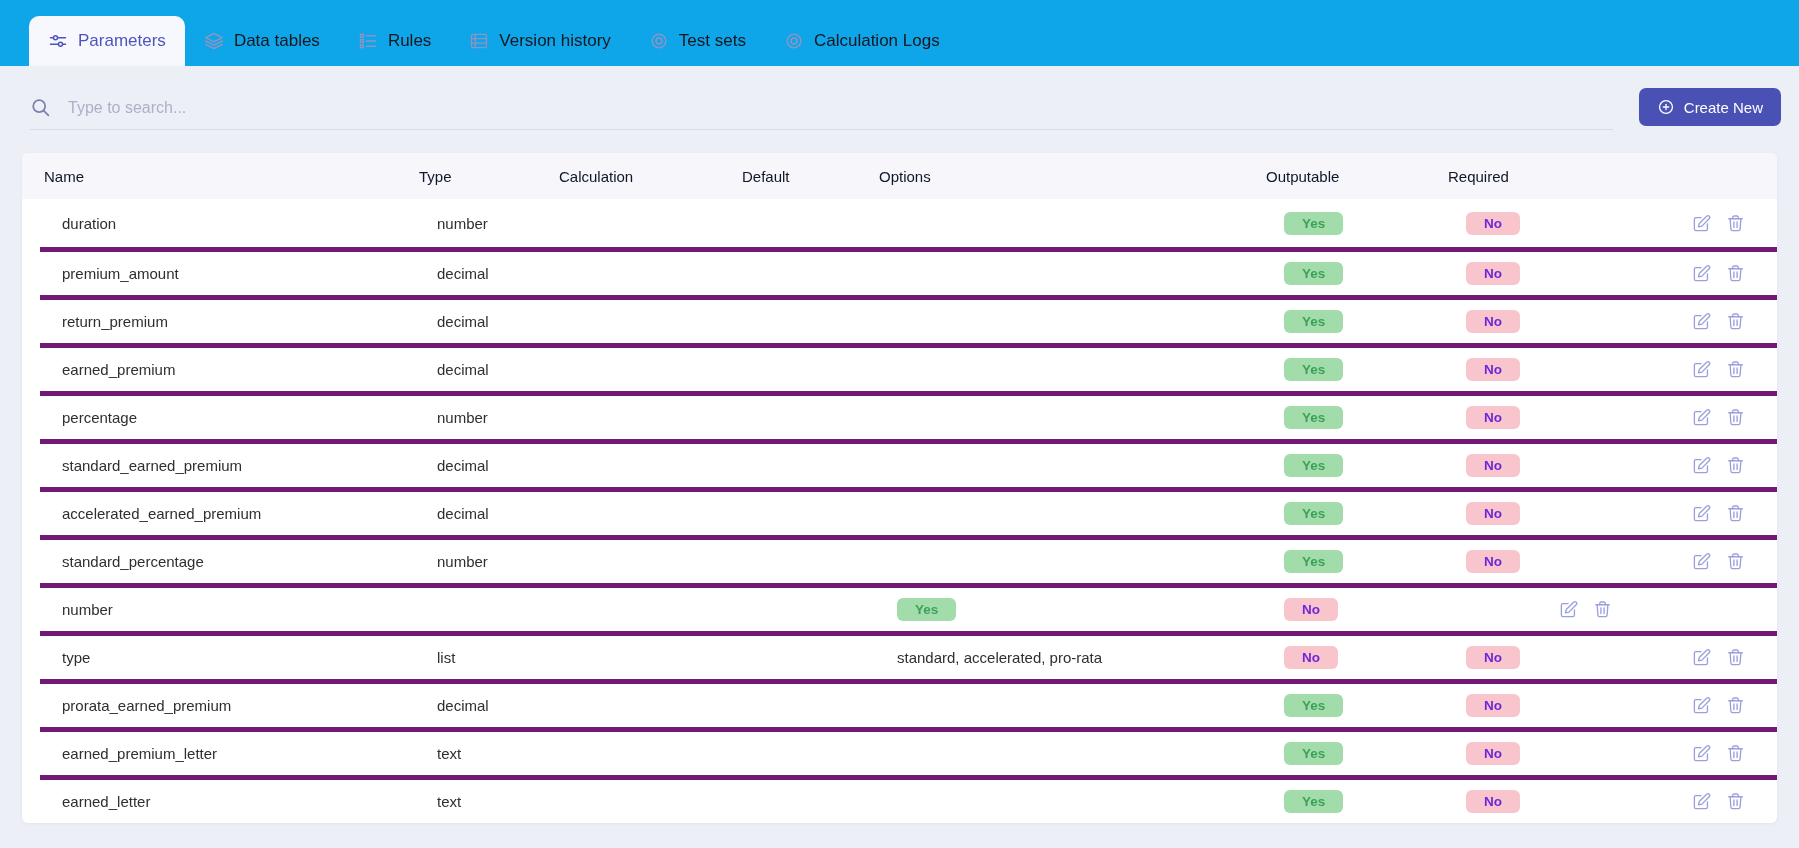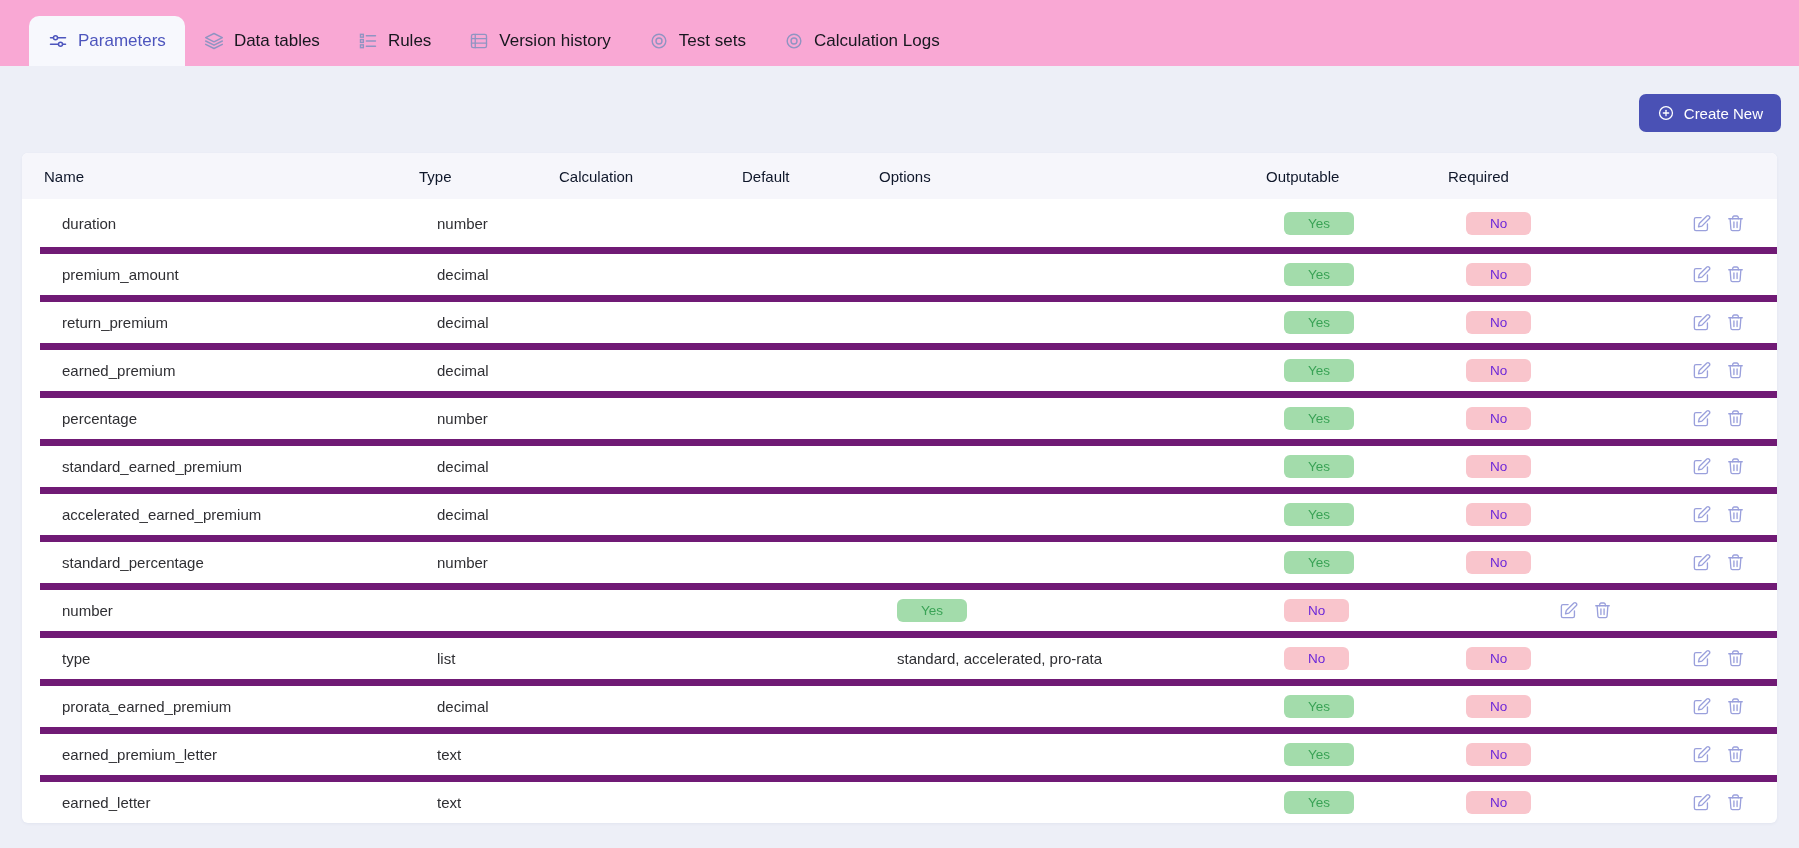--- a/index.html
+++ b/index.html
@@ -6,21 +6,21 @@
   html,body { width:1799px; height:848px; }
   body {
     font-family:"Liberation Sans", sans-serif;
     background:#edeff7;
     color:#2f2f33;
     overflow:hidden;
   }
   
   .tabbar {
     height:66px;
-    background:#f9a8d4;
+    background:#0ea5e9;
     display:flex;
     align-items:flex-end;
     padding-left:29px;
   }
   .tab {
     height:50px;
     display:flex;
     align-items:center;
     gap:10px;
     padding:0 19px;
@@ -55,21 +55,21 @@
   .search-icon { width:21px; height:21px; color:#7b80ae; display:flex; }
   .search-icon svg { width:100%; height:100%; }
   .search-box input {
     border:none; outline:none; background:transparent;
     font-family:"Liberation Sans", sans-serif;
     font-size:16px; color:#3a3a45; flex:1;
   }
   .search-box input::placeholder { color:#acb0c9; }
   .create-btn {
     margin-left:auto;
-    margin-top:8px;
+    margin-top:2px;
     background:#4a51b5;
     color:#ffffff;
     border:none;
     border-radius:7px;
     height:38px;
     padding:0 18px;
     display:flex;
     align-items:center;
     gap:9px;
     font-size:15px;
@@ -91,29 +91,30 @@
     grid-template-columns:397px 140px 183px 137px 387px 182px 178px 1fr;
     align-items:center;
   }
   .thead {
     background:#f6f6fb;
     height:46px;
     color:#0f172a;
     font-size:15px;
   }
   .tr { height:48px; font-size:15px; color:#2f2f33;margin-left:18px; }
-  .tr + .tr { border-top:7px solid #701a75; }
+  .tr + .tr { border-top:5px solid #701a75; }
   .td:first-child, .th:first-child { padding-left:22px; }
   .badge {
     display:inline-block;
     min-width:47px;
     text-align:center;
-    padding:4px 24px;
+    padding:4px 18px;
     border-radius:6px;
     font-size:13.5px;
+    font-weight:bold;
   }
   .badge-yes { background:#a3dcab; color:#3aa356; }
   .badge-no  { background:#f9c5cc; color:#6d28d9; }
   .col-actions {
     display:flex;
     justify-content:flex-end;
     gap:15px;
     padding-right:32px;
   }
   .action { width:19px; height:19px; color:#9aa0dc; display:flex; cursor:pointer; }
@@ -183,20 +184,29 @@
       <svg viewBox="0 0 24 24" fill="none" stroke="currentColor" stroke-width="1.7">
         <circle cx="12" cy="12" r="8.2"></circle>
           <circle cx="12" cy="12" r="3.6"></circle>
       </svg>
     </span>
     <span>Calculation Logs</span>
   </div>
 </div>
 
 <div class="search-row">
+  <div class="search-box">
+    <span class="search-icon">
+      <svg viewBox="0 0 24 24" fill="none" stroke="currentColor" stroke-width="2" stroke-linecap="round">
+        <circle cx="10.5" cy="10.5" r="6.8"></circle>
+          <line x1="15.6" y1="15.6" x2="21" y2="21"></line>
+      </svg>
+    </span>
+    <input type="text" placeholder="Type to search..." style="">
+  </div>
   <button class="create-btn">
     <span class="bicon">
       <svg viewBox="0 0 24 24" fill="none" stroke="currentColor" stroke-width="1.7" stroke-linecap="round">
         <circle cx="12" cy="12" r="8.6"></circle>
           <line x1="12" y1="8.4" x2="12" y2="15.6"></line>
           <line x1="8.4" y1="12" x2="15.6" y2="12"></line>
       </svg>
     </span>
     <span>Create New</span>
   </button>

